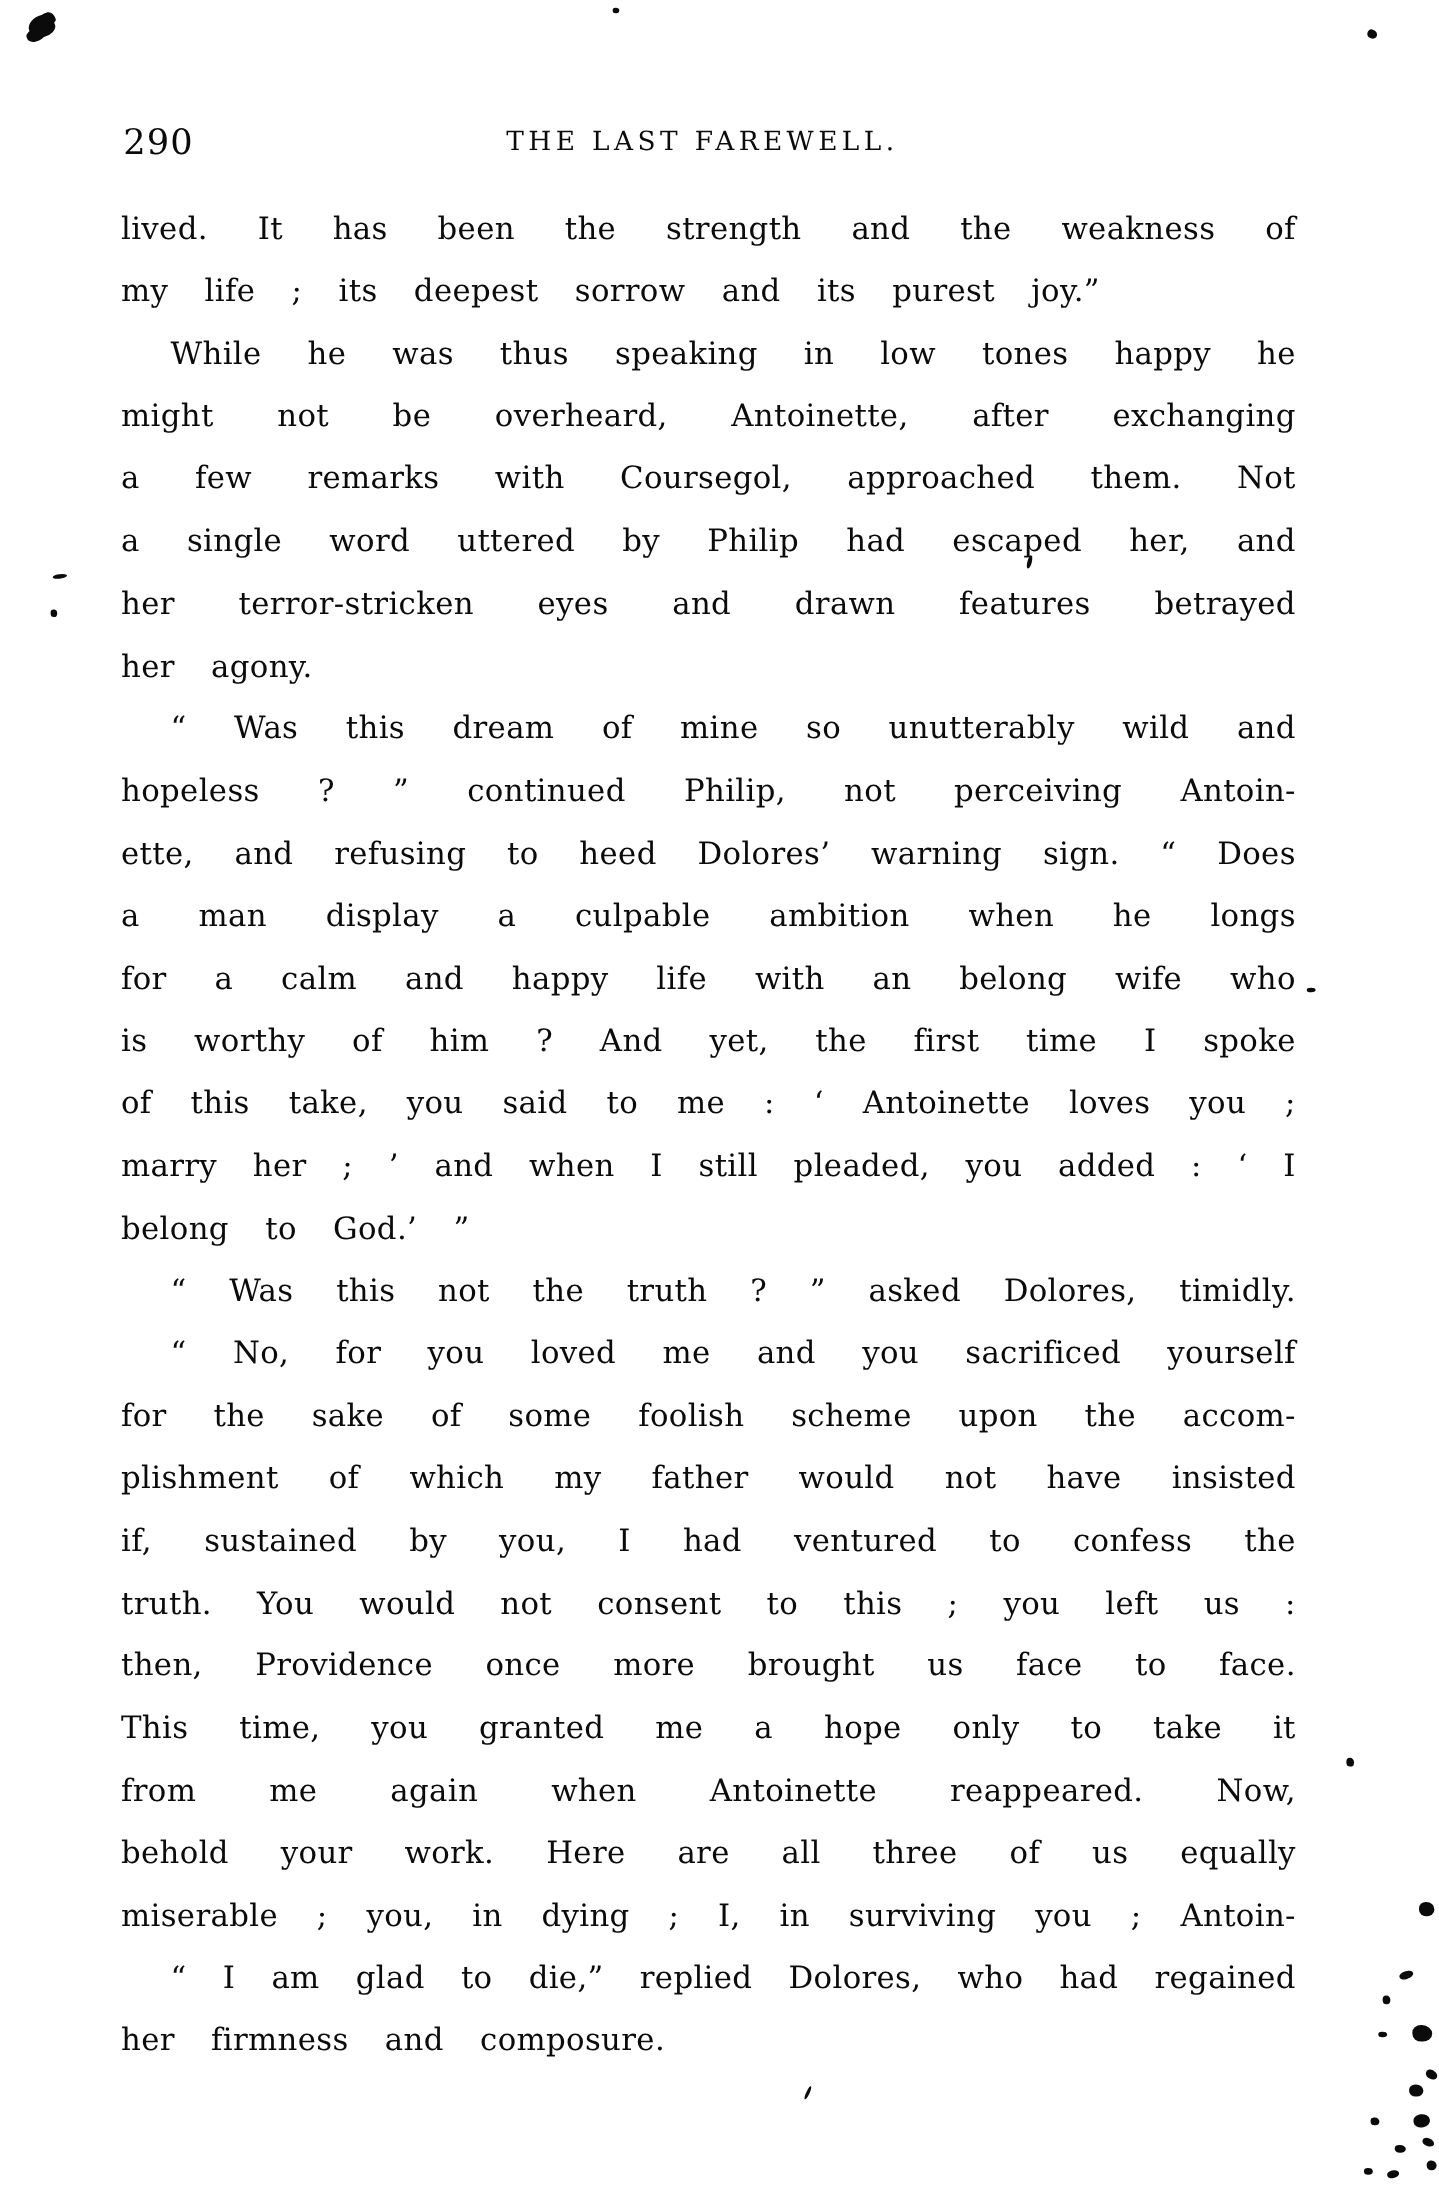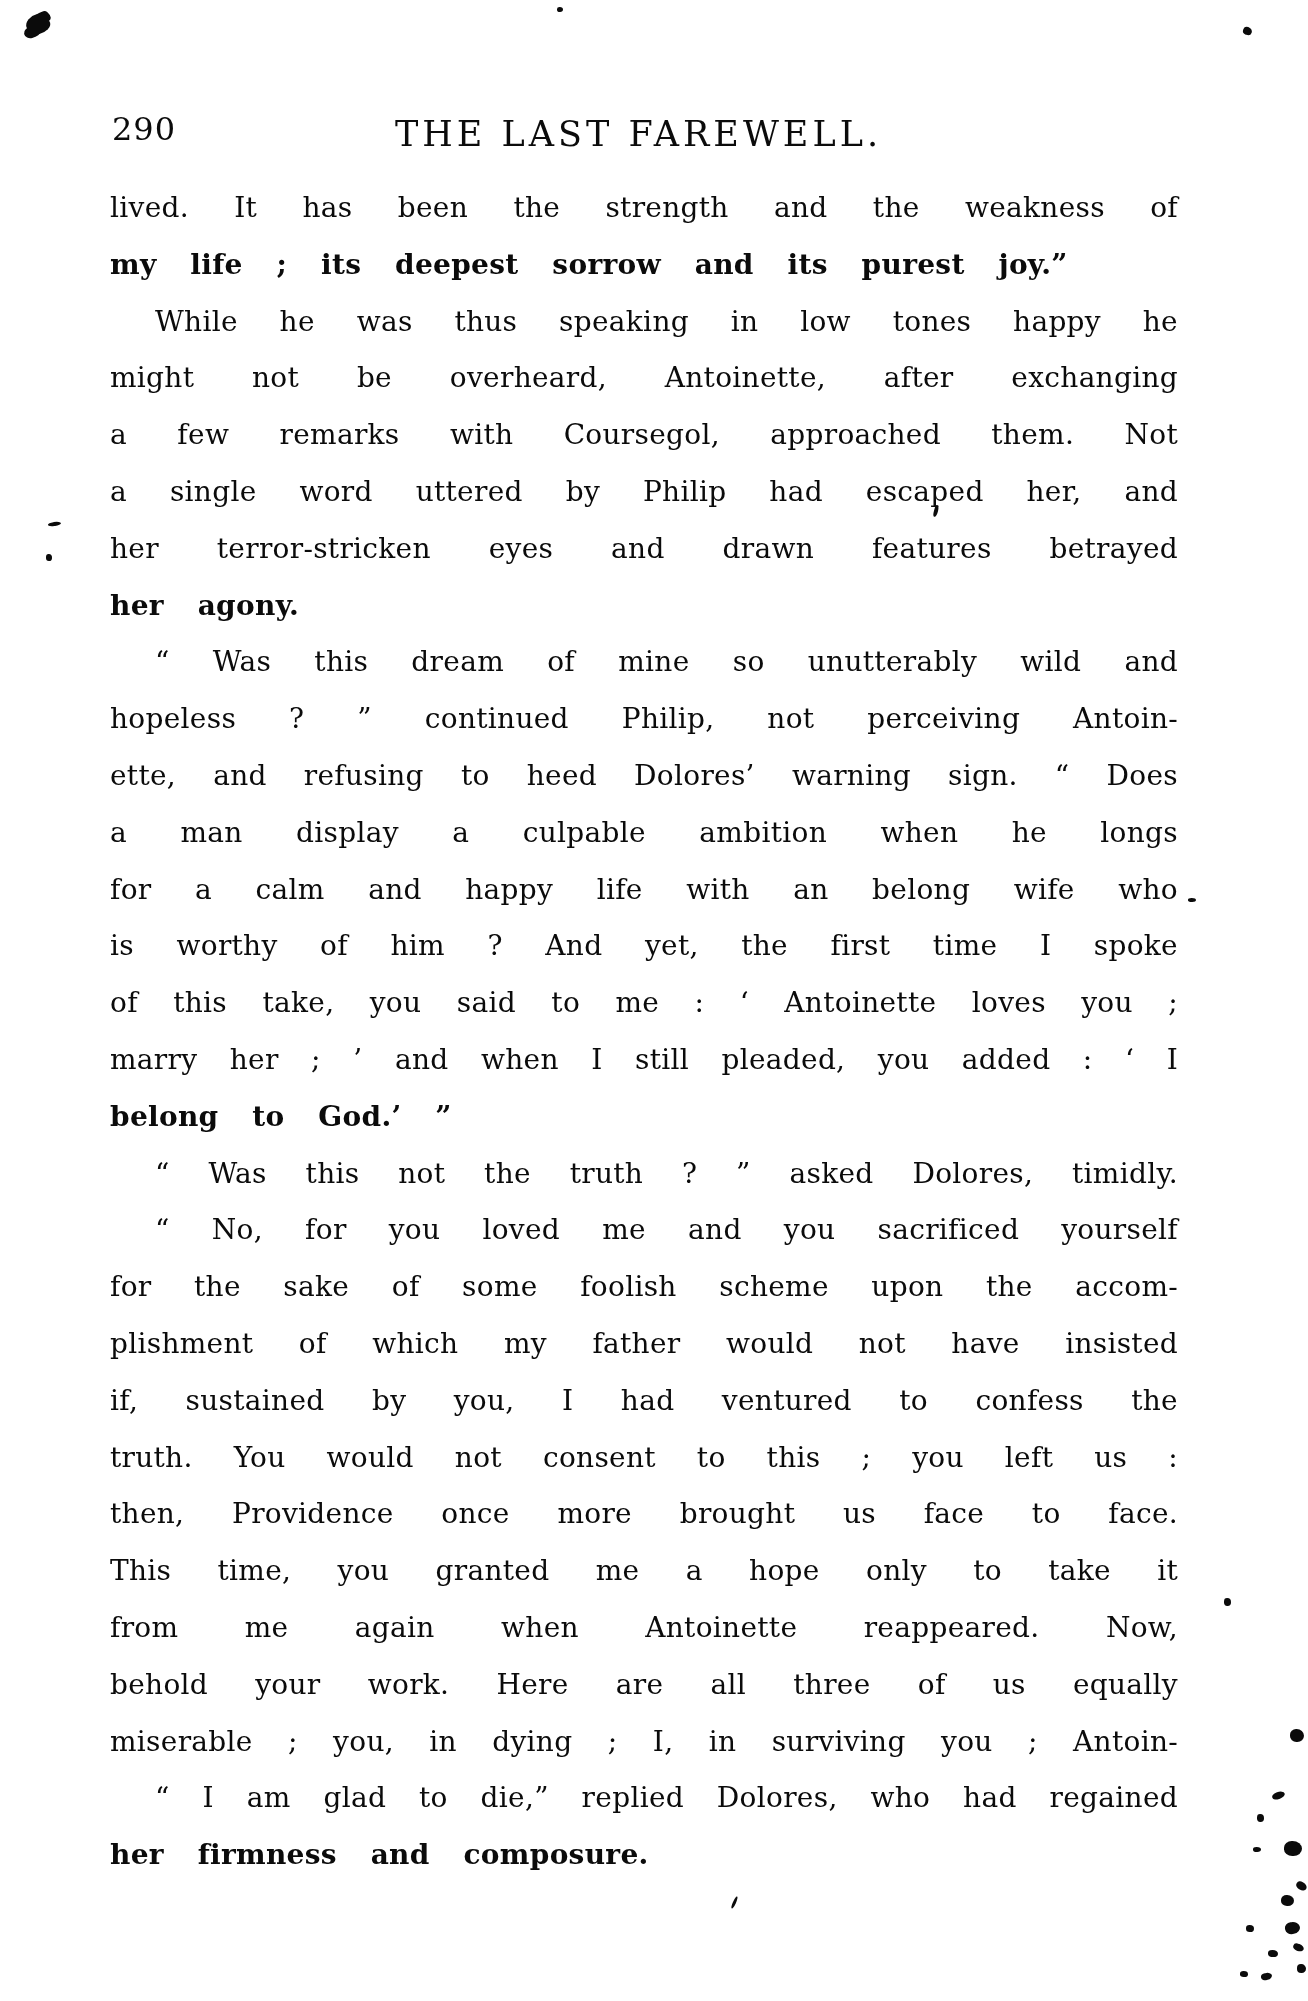--- a/index.html
+++ b/index.html
@@ -25,21 +25,21 @@
     top: 2px;
     font-size: 32px;
     letter-spacing: 1px;
   }
   .running-title {
     position: absolute;
     left: 0;
     right: 0;
     top: 6px;
     text-align: center;
-    font-size: 35px;
+    font-size: 24px;
     letter-spacing: 4px;
   }
   .text-block {
     position: absolute;
     left: 110px;
     top: 180px;
     width: 1068px;
   }
   .line {
     height: 56.8px;
@@ -48,21 +48,20 @@
     letter-spacing: 0.3px;
     white-space: normal;
     text-align: justify;
     text-align-last: justify;
     text-justify: inter-word;
   }
   .line.end {
     text-align: center;
     text-align-last: left;
     word-spacing: 0.85em;
-    font-weight: bold;
   }
   .line.start { text-indent: 45px; }
   .speck {
     position: absolute;
     background: #0b0b0b;
     border-radius: 45% 55% 50% 48%;
   }
   .speck.blob {
     border-radius: 60% 40% 55% 45% / 50% 60% 40% 50%;
     box-shadow: -8px 6px 0 -4px #0b0b0b, 6px -5px 0 -4px #0b0b0b;

